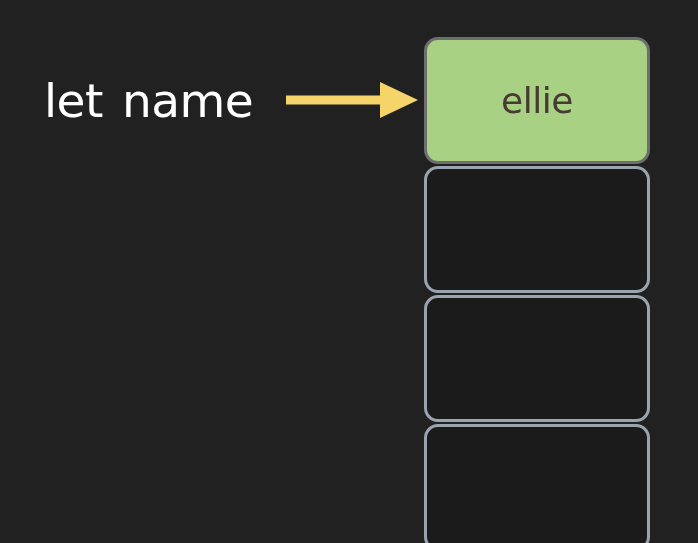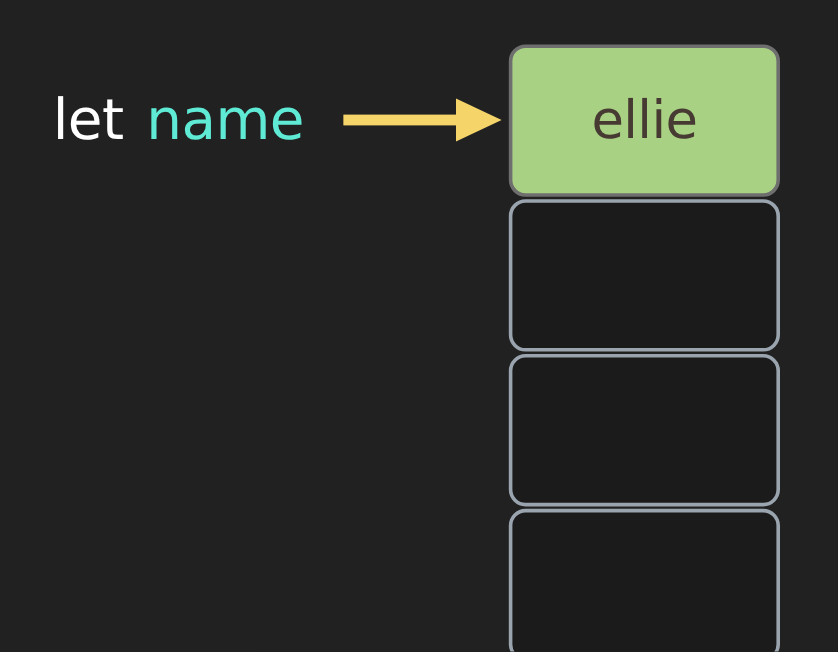--- a/index.html
+++ b/index.html
@@ -36,21 +36,21 @@
   .kw {
     font-size: 47px;
     line-height: 1;
     color: #ffffff;
     letter-spacing: -0.5px;
     text-align: center;
   }
   .ident {
     font-size: 47px;
     line-height: 1;
-    color: #5eead4;
+    color: #ffffff;
     letter-spacing: -0.5px;
     margin-left: 19px;
     text-align: center;
   }
 
   
   .arrow {
     position: absolute;
     left: 286px;
     top: 78px;
@@ -76,21 +76,21 @@
     align-items: center;
     justify-content: center;
     margin-bottom: 2px;
     position: relative;
   }
   .cell.filled {
     background: #a9d183;
     border-color: #6e6e6e;
   }
   .cell-value {
-    font-size: 44px;
+    font-size: 36px;
     line-height: 1;
     color: #463a32;
     letter-spacing: -0.5px;
   }
 </style>
 </head>
 <body>
 
 <div id="stage">
 

